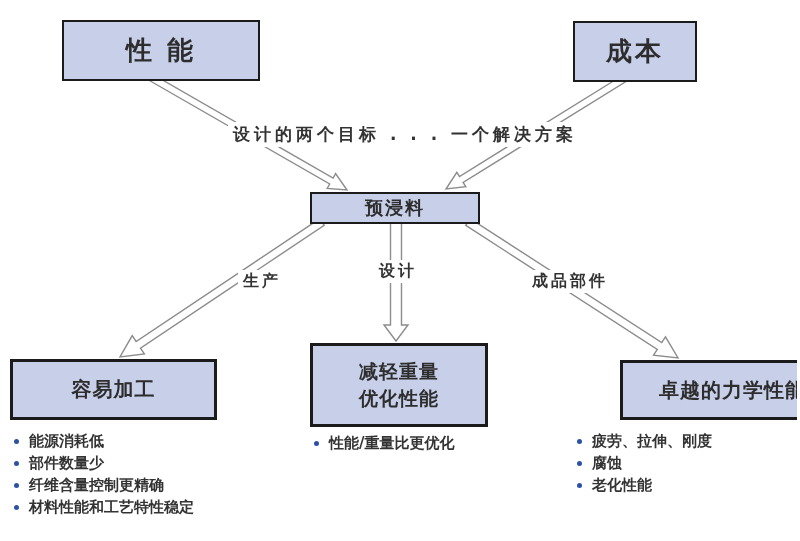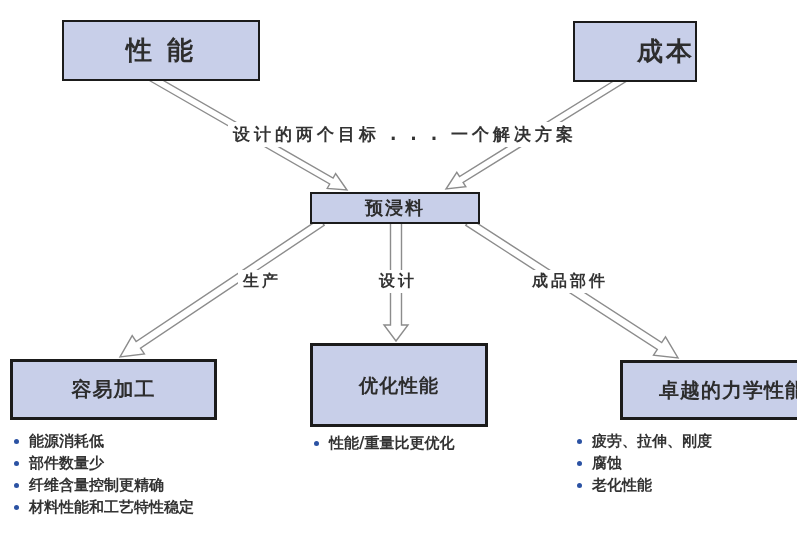--- a/index.html
+++ b/index.html
@@ -42,39 +42,40 @@
     <polygon points="623.2,75 459.5,176.5 456.8,172.3 446,189 465.8,186.7 463.1,182.5 626.8,81"></polygon>
     <polygon points="319.8,218.7 136.1,341.5 132.2,335.7 120,357 144.4,353.9 140.5,348.1 324.2,225.3"></polygon>
     <polygon points="390.5,220 390.5,325 384,325 396,341 408,325 401.5,325 401.5,220"></polygon>
     <polygon points="465.8,225.4 657.3,349.4 653.5,355.2 678,358 665.5,336.8 661.7,342.6 470.2,218.6"></polygon>
   </svg>
 
   <div class="box box-top" style="left:62px; top:20px; width:198px; height:61px;">
     <span>性 能</span>
   </div>
 
-  <div class="box box-top" style="left:573px; top:21px; width:124px; height:61px;align-items:flex-end;">
+  <div class="box box-top" style="left:573px; top:21px; width:124px; height:61px;">
     <span>成本</span>
   </div>
 
   <div class="flabel goal-text" style="left:228px; top:122px;">设计的两个目标 . . . 一个解决方案</div>
 
   <div class="box box-mid" style="left:310px; top:192px; width:170px; height:32px;">
     <span>预浸料</span>
   </div>
 
   <div class="flabel branch-label" style="left:238px; top:270px;">生产</div>
-  <div class="flabel branch-label" style="left:374px; top:270px;">设计</div>
+  <div class="flabel branch-label" style="left:374px; top:260px;">设计</div>
   <div class="flabel branch-label" style="left:511px; top:270px;margin-left:16px;">成品部件</div>
 
   <div class="box box-bottom" style="left:10px; top:359px; width:207px; height:61px;">
     <span>容易加工</span>
   </div>
 
   <div class="box box-bottom" style="left:310px; top:343px; width:178px; height:84px; font-size:19px;">
+    <span class="bl">减轻重量</span>
     <span class="bl">优化性能</span>
   </div>
 
   <div class="box box-bottom" style="left:572px; top:360px; width:225px; height:60px;margin-left:48px;">
     <span>卓越的力学性能</span>
   </div>
 
   <ul class="bullets" style="left:12px; top:430px;">
     <li>
         <span class="dot"></span>

